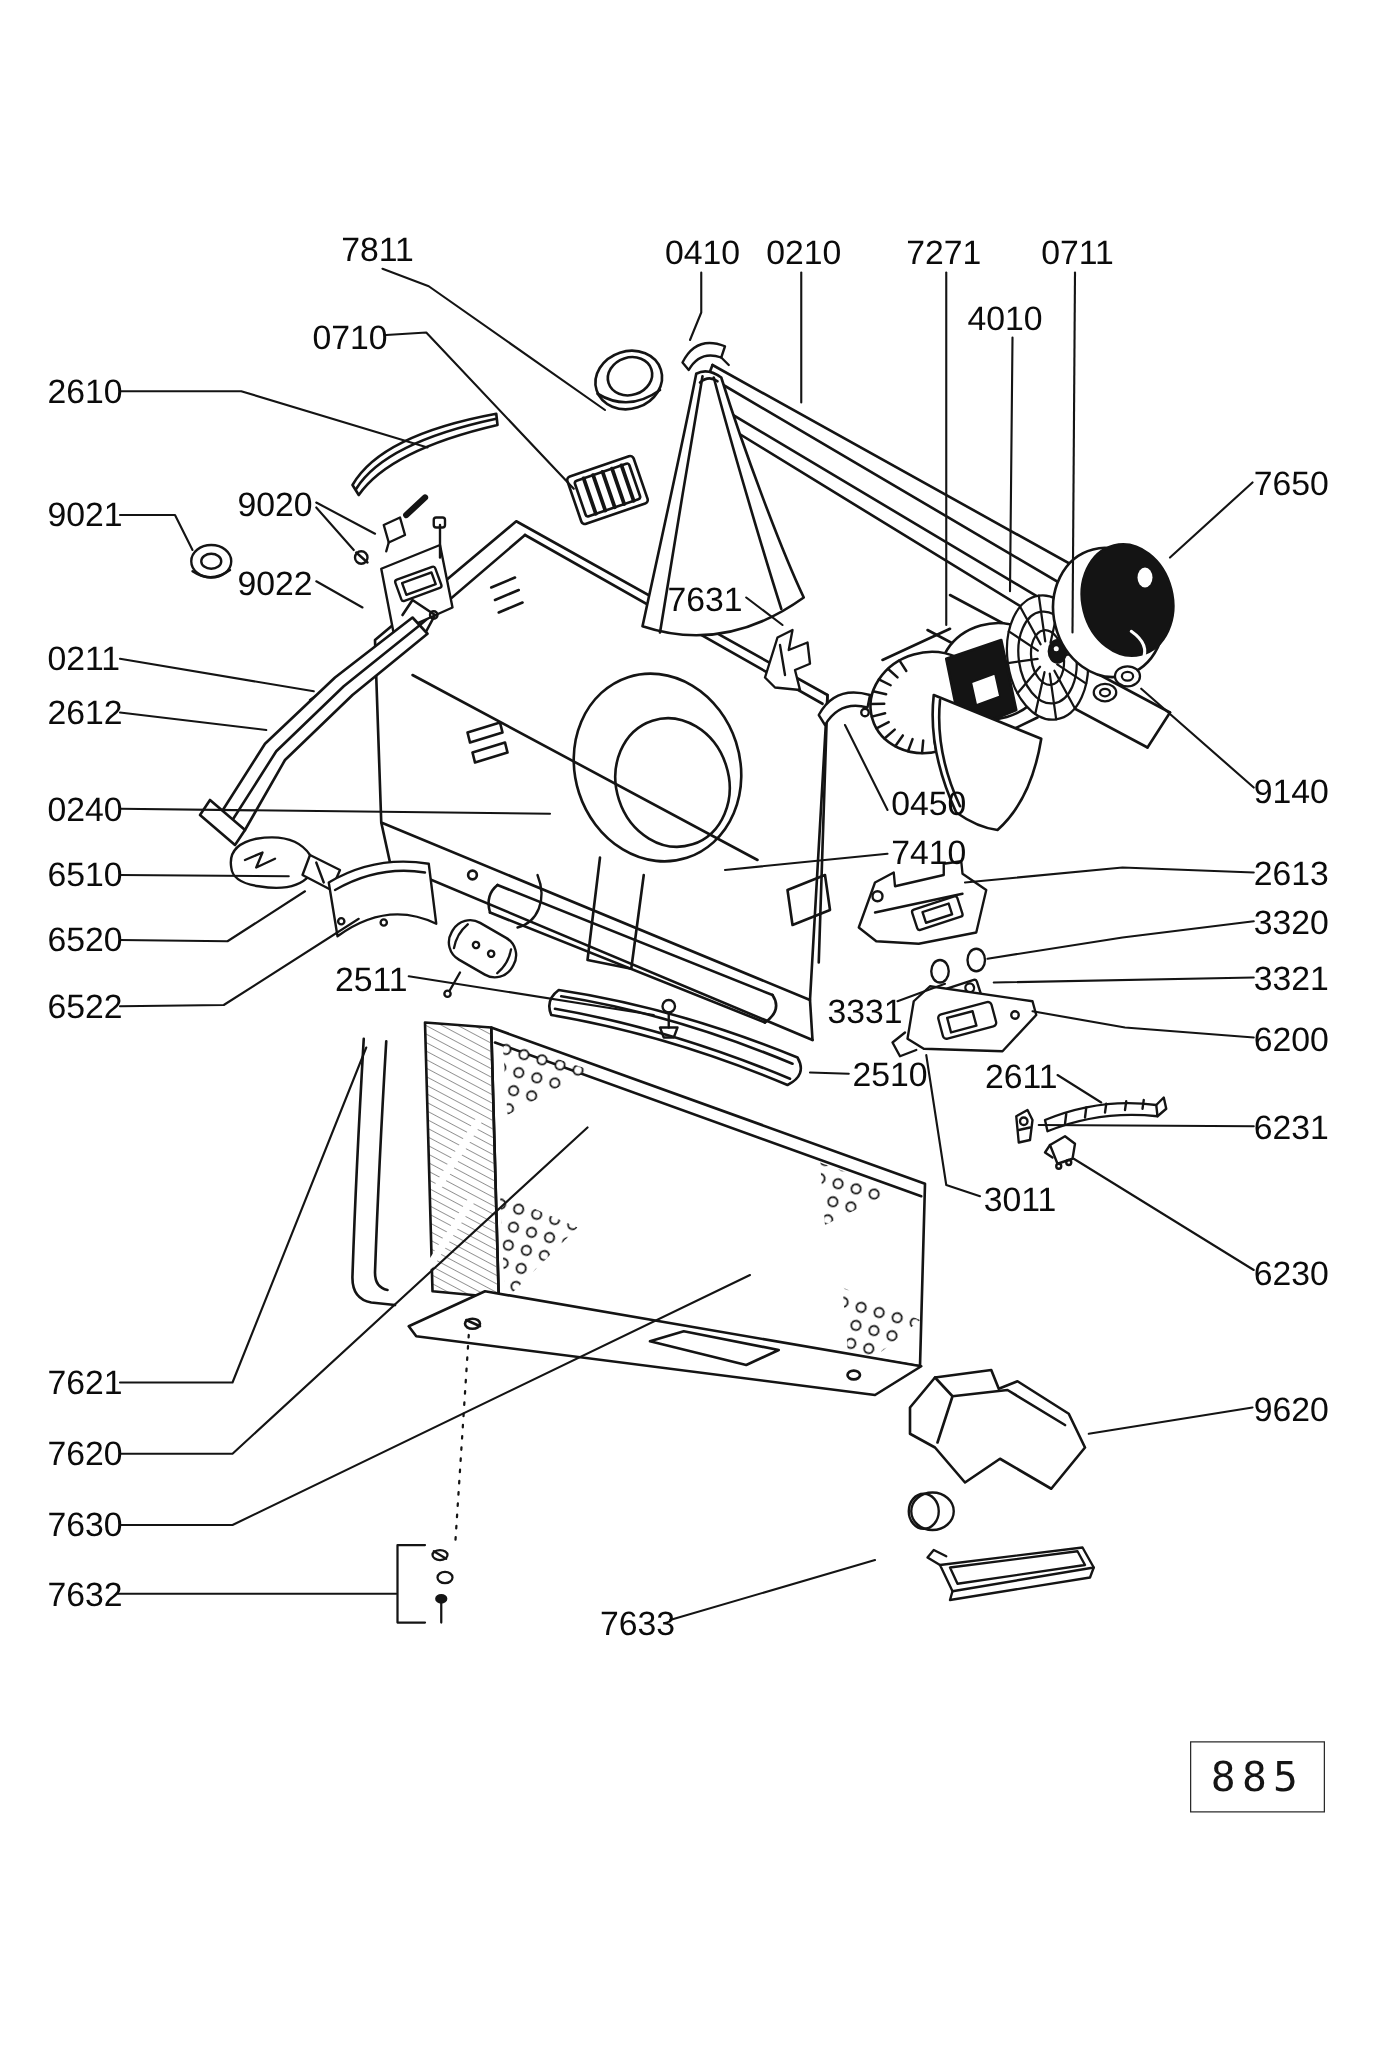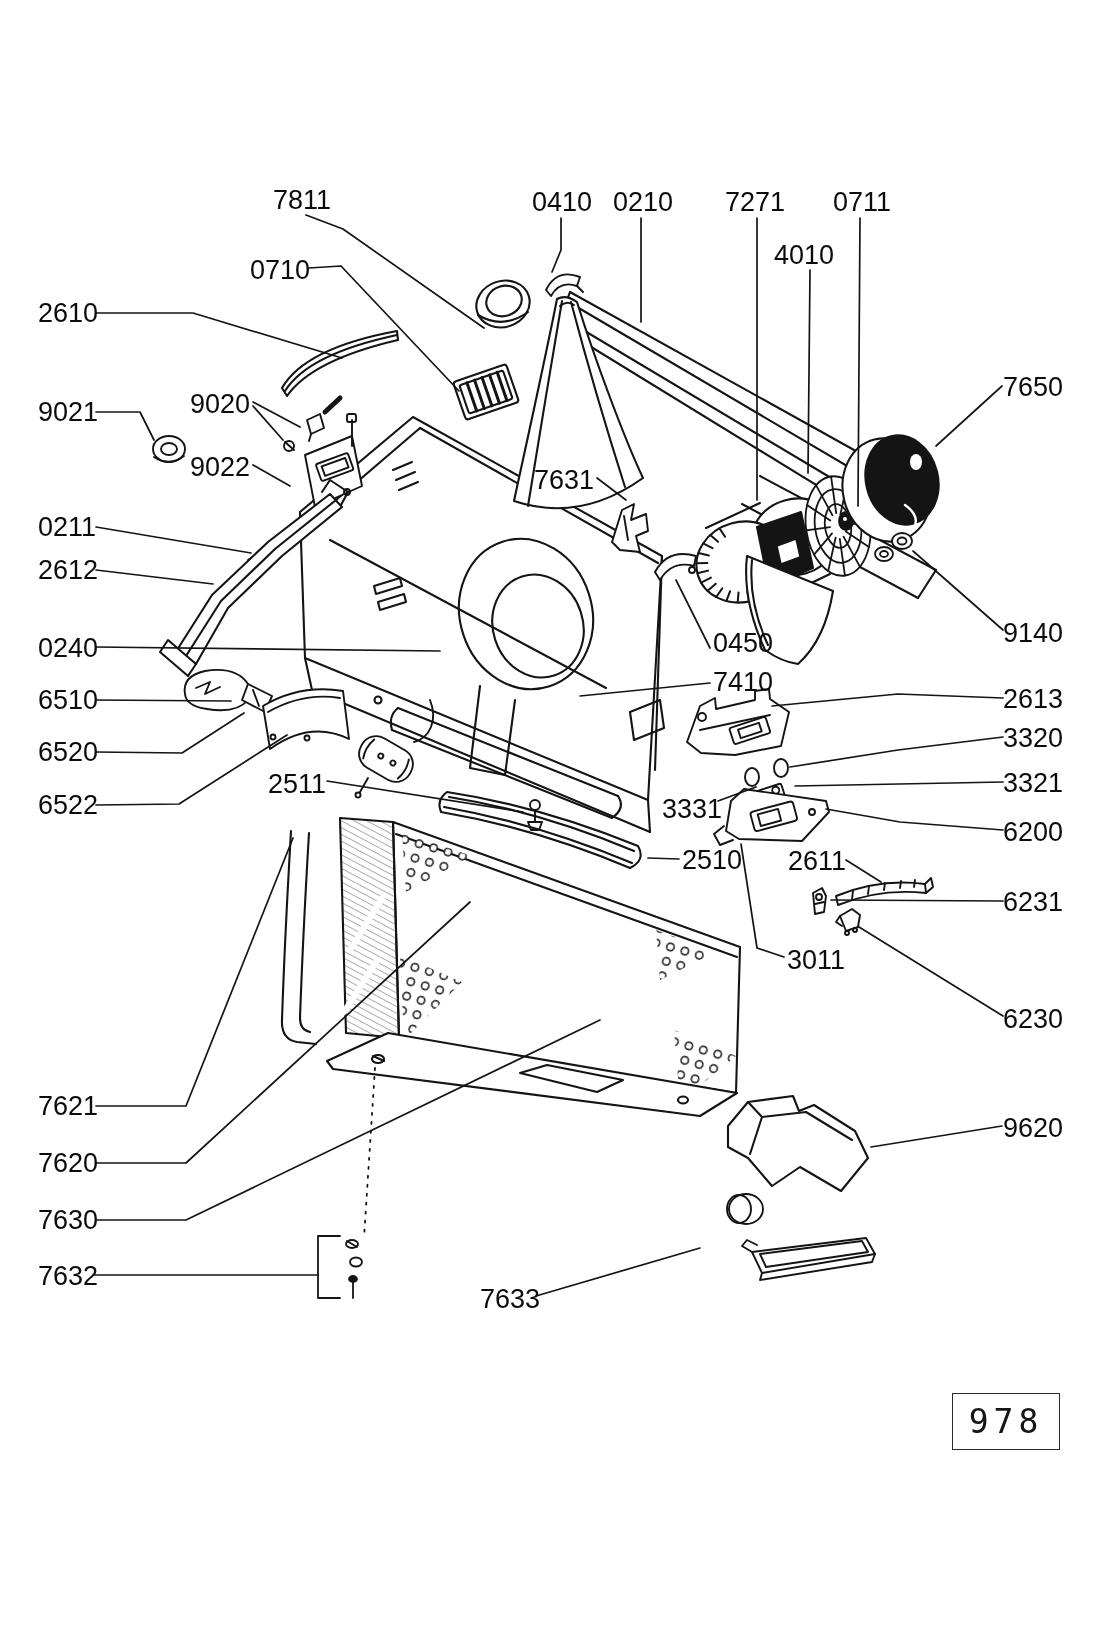--- a/index.html
+++ b/index.html
@@ -420,15 +420,15 @@
         <text x="38" y="1106" text-anchor="start">7621</text>
         <text x="1063" y="1128" text-anchor="end">9620</text>
         <text x="38" y="1163" text-anchor="start">7620</text>
         <text x="38" y="1220" text-anchor="start">7630</text>
         <text x="38" y="1276" text-anchor="start">7632</text>
         <text x="480" y="1299" text-anchor="start">7633</text>
       </g>
 </svg>
 
 <div class="page-number-box">
-  <span>978</span>
+  <span>885</span>
 </div>
 </div>
 
 </body></html>

